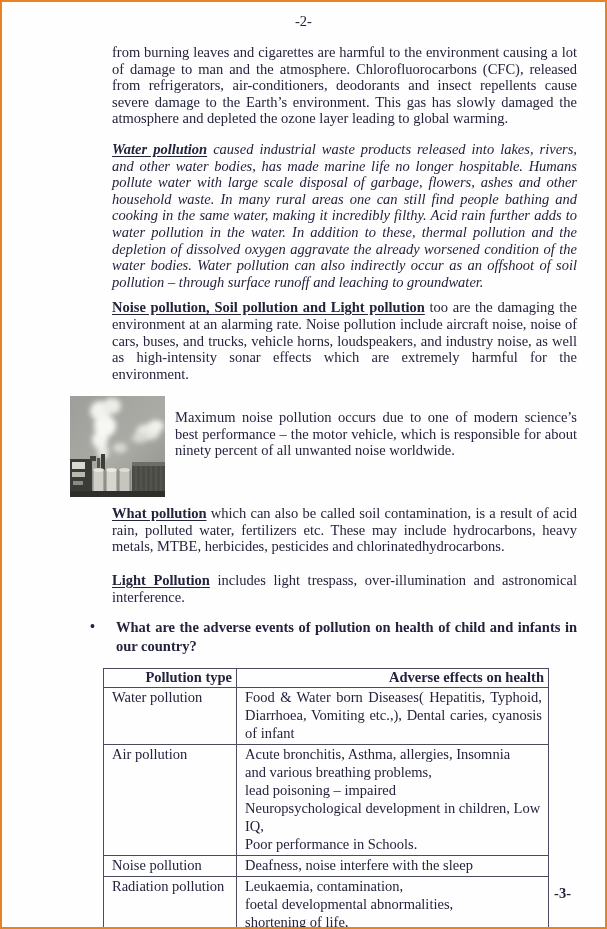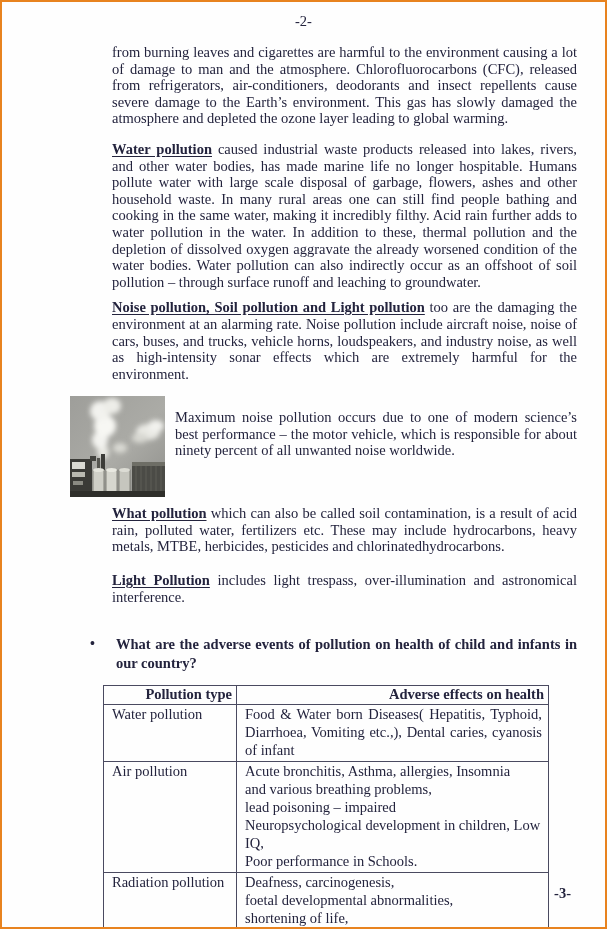--- a/index.html
+++ b/index.html
@@ -32,21 +32,21 @@
     left: 110px;
     top: 42px;
     width: 465px;
     font-size: 14.5px;
   }
   .para {
     text-align: justify;
     line-height: 16.6px;
     margin: 0 0 14px 0;
   }
-  .para.p-water   { margin-bottom: 9px; }
+  .para.p-water   { margin-bottom: 9px; font-style: italic; }
   .para.p-noise   { }
   .run.bu { font-weight: bold; text-decoration: underline; text-underline-offset: 2px; }
   .img-row {
     display: flex;
     align-items: flex-start;
     margin: 0 0 8px -42px; 
     width: 507px;
   }
   .photo {
     flex: 0 0 95px;
@@ -170,21 +170,21 @@
 
           <rect x="0" y="95" width="95" height="6" fill="#2e2e2a"></rect>
           <rect x="20" y="60" width="6" height="5" fill="#44443f"></rect>
         </svg>
       </div>
       <p class="para img-para"><span class="run">Maximum noise pollution occurs due to one of modern science’s best performance – the motor vehicle, which is responsible for about ninety percent of all unwanted noise worldwide.</span></p>
     </div>
 
     <p class="para p-soil" style="margin-bottom:17px;"><span class="run bu">What pollution</span><span class="run"> which can also be called soil contamination, is a result of acid rain, polluted water, fertilizers etc. These may include hydrocarbons, heavy metals, MTBE, herbicides, pesticides and chlorinatedhydrocarbons.</span></p>
 
-    <p class="para p-light" style="margin-bottom:30px;"><span class="run bu">Light Pollution</span><span class="run"> includes light trespass, over-illumination and astronomical interference.</span></p>
+    <p class="para p-light" style="margin-bottom:13px;"><span class="run bu">Light Pollution</span><span class="run"> includes light trespass, over-illumination and astronomical interference.</span></p>
 
     <div class="question">
       <span class="bullet">•</span>
       <span class="qtext">What are the adverse events of pollution on health of child and infants in our country?</span>
     </div>
 
     <table class="effects">
       <colgroup>
           <col class="c1">
           <col class="c2">
@@ -206,23 +206,29 @@
             <td>Air pollution</td>
             <td>
               <div class="cell-line">Acute bronchitis, Asthma, allergies, Insomnia</div>
               <div class="cell-line">and various breathing problems,</div>
               <div class="cell-line">lead poisoning – impaired</div>
               <div class="cell-line">Neuropsychological development in children, Low IQ,</div>
               <div class="cell-line">Poor performance in Schools.</div>
             </td>
           </tr>
           <tr>
+            <td>Noise pollution</td>
+            <td>
+              <div class="cell-line">Deafness, noise interfere with the sleep</div>
+            </td>
+          </tr>
+          <tr>
             <td>Radiation pollution</td>
             <td>
-              <div class="cell-line">Deafness, carcinogenesis,</div>
+              <div class="cell-line">Leukaemia, contamination,</div>
               <div class="cell-line">foetal developmental abnormalities,</div>
               <div class="cell-line">shortening of life,</div>
             </td>
           </tr>
         </tbody>
     </table>
 
   </div>
 
   <div class="pagenum-bottom">-3-</div>

